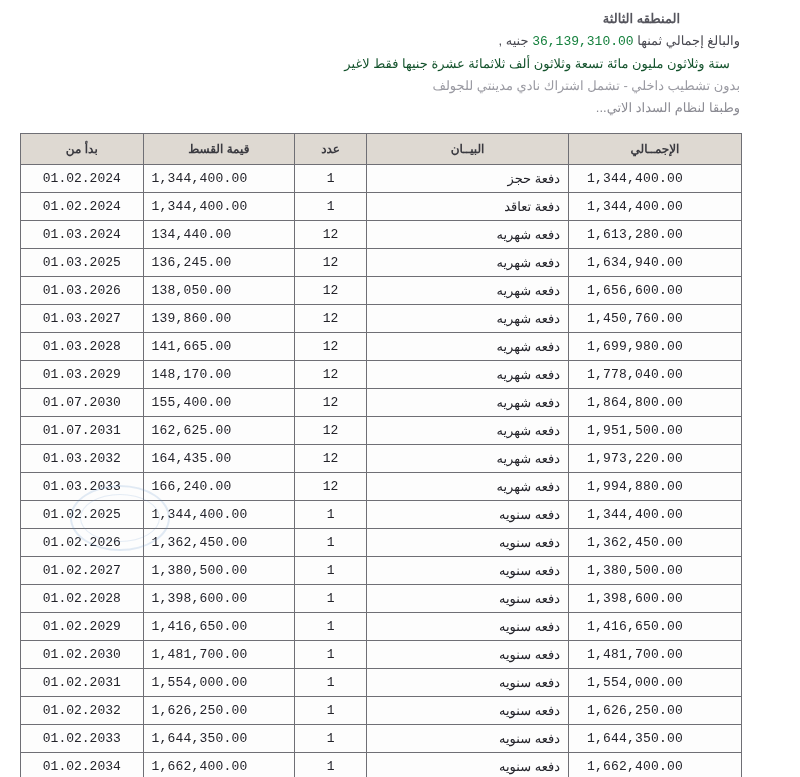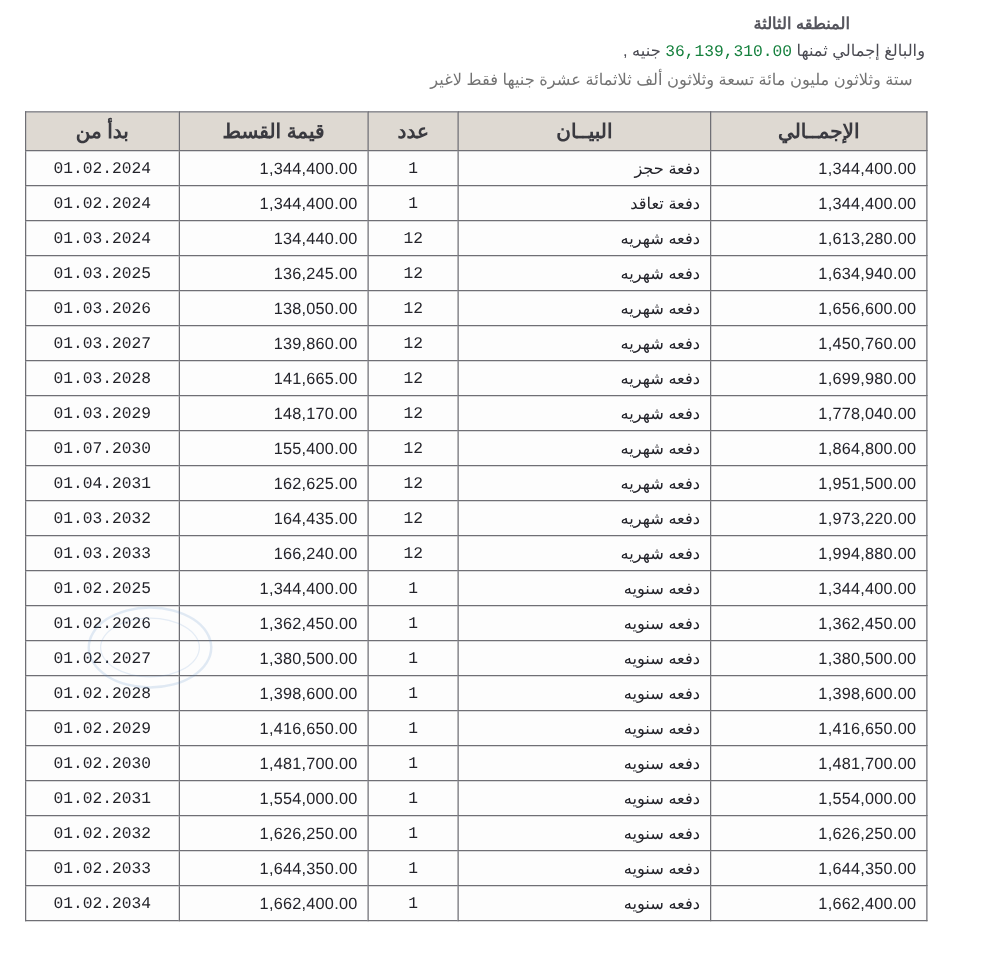--- a/index.html
+++ b/index.html
@@ -47,21 +47,21 @@
   }
   .hdr-line.l2 {
     padding-right: 0px;
   }
   .hdr-line.l2 .amount {
     font-family: "Liberation Mono", monospace;
     color: #15803d;
     letter-spacing: 0.3px;
   }
   .hdr-line.l3 {
-    color: #737373;
+    color: #14532d;
     padding-right: 10px;
   }
   .hdr-line.l4 {
     color: #9a9aa2;
   }
   .hdr-line.l5 {
     color: #8b8b93;
   }
 
   
@@ -82,33 +82,33 @@
     border: 1px solid #6f6f75;
     height: 27px;
     padding: 0 8px;
     font-size: 13px;
     color: #23232a;
     background: #fdfdfd;
   }
   table.schedule thead th {
     background: #ded9d2;
     font-weight: bold;
-    font-size: 16px;
+    font-size: 12px;
     color: #3a3a40;
     height: 30px;
   }
   col.c-total   { width: 24%; }
   col.c-desc    { width: 28%; }
   col.c-count   { width: 10%; }
   col.c-install { width: 21%; }
   col.c-start   { width: 17%; }
 
   td.num {
-    font-family: Liberation Sans, sans-serif;
-    text-align: right;
+    font-family: Liberation Mono, monospace;
+    text-align: left;
     letter-spacing: 0.2px;
     direction: ltr;
     padding-left: 14px;
   }
   td.num.total {
     padding-left: 18px;
   }
   td.count {
     text-align: center;
     font-family: "Liberation Mono", monospace;
@@ -153,20 +153,22 @@
 <div class="page">
 
   <div class="header">
     <div class="hdr-line l1 faded">المنطقه الثالثة</div>
     <div class="hdr-line l2">
       <span>والبالغ إجمالي ثمنها</span>
       <span class="amount">36,139,310.00</span>
       <span>جنيه ,</span>
     </div>
     <div class="hdr-line l3">ستة وثلاثون مليون مائة تسعة وثلاثون ألف ثلاثمائة عشرة    جنيها فقط لاغير</div>
+    <div class="hdr-line l4 faded">بدون تشطيب داخلي - تشمل اشتراك نادي مدينتي للجولف</div>
+    <div class="hdr-line l5 faded">وطبقا لنظام السداد الاتي...</div>
   </div>
 
   <div class="table-wrap">
     <table class="schedule">
       <colgroup>
         <col class="c-total">
         <col class="c-desc">
         <col class="c-count">
         <col class="c-install">
         <col class="c-start">
@@ -242,21 +244,21 @@
             <td class="desc">دفعه شهريه</td>
             <td class="count">12</td>
             <td class="num">155,400.00</td>
             <td class="date">01.07.2030</td>
           </tr>
           <tr>
             <td class="num total">1,951,500.00</td>
             <td class="desc">دفعه شهريه</td>
             <td class="count">12</td>
             <td class="num">162,625.00</td>
-            <td class="date">01.04.2031</td>
+            <td class="date">01.07.2031</td>
           </tr>
           <tr>
             <td class="num total">1,973,220.00</td>
             <td class="desc">دفعه شهريه</td>
             <td class="count">12</td>
             <td class="num">164,435.00</td>
             <td class="date">01.03.2032</td>
           </tr>
           <tr>
             <td class="num total">1,994,880.00</td>

